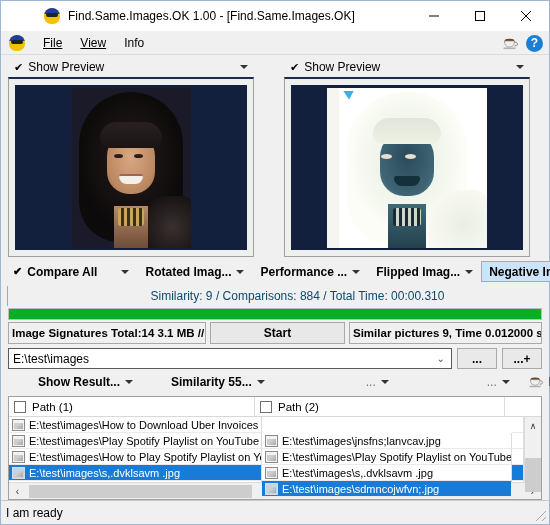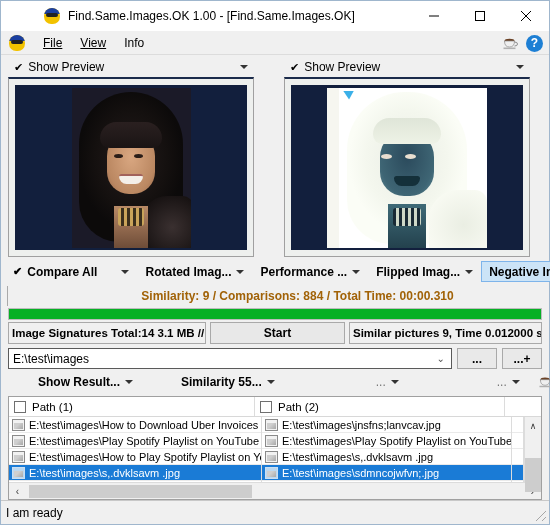--- a/index.html
+++ b/index.html
@@ -234,21 +234,21 @@
   }
   .tbtn.sel { background: #cce4f7; border: 1px solid #7eb4ea; }
   .tbtn .ck { font-weight: bold; font-size: 11px; }
   .tbtn .sep { display:inline-block; width: 14px; }
 
   
   .sim-band {
     margin: 2px 6px 0 6px;
     height: 20px;
     display: flex; align-items: center; justify-content: center;
-    font-size: 12px; font-weight: bold; color: #a16207;
+    font-size: 12px; font-weight: normal; color: #0c4a6e;
     background: #f0f0f0;
     border-left: 1px solid #a9a9a9;
     padding-left: 44px;
   }
   .progress-wrap {
     margin: 2px 7px 2px 7px; height: 12px;
     background: #e6e6e6; border: 1px solid #bcbcbc;
     position: relative; overflow: hidden;
   }
   .progress-bar {
@@ -325,21 +325,21 @@
   }
   .list-body {
     flex: 1; display: flex; position: relative; min-height: 0;
     background: #fff;
   }
   .list-col {
     display: flex; flex-direction: column;
     border-right: 1px solid #dcdcdc;
   }
   .list-col.c1 { width: 253px; }
-  .list-col.c2 { width: 250px; }
+  .list-col.c2 { width: 250px; margin-top: 16px; }
   .list-col.c3 { flex: 1; }
   .lrow {
     height: 16px; min-height: 16px;
     display: flex; align-items: center; gap: 4px;
     padding: 0 3px;
     font-size: 11px; color: #000;
     white-space: nowrap; overflow: hidden;
     border-bottom: 1px solid #eaeaea;
   }
   .lrow.sel { background: #1a7bd6; color: #fff; }
@@ -554,21 +554,21 @@
     </div>
     <div class="sm-btn">...</div>
     <div class="sm-btn">...+</div>
   </div>
 
   <div class="toolrow" style="justify-content:flex-start;">
     <div class="tbtn" style="margin-left:25px;">
       <span>Show Result...</span>
       <span class="arrow-down"></span>
     </div>
-    <div class="tbtn" style="margin-left:32px;align-items:center;">
+    <div class="tbtn" style="margin-left:22px;align-items:center;">
       <span>Similarity 55...</span>
       <span class="arrow-down"></span>
     </div>
     <div class="tbtn" style="margin-left:85px;font-weight:normal;color:#777;">
       <span>...</span>
       <span class="arrow-down"></span>
     </div>
     <div class="tbtn" style="margin-left:82px;font-weight:normal;color:#777;">
       <span>...</span>
       <span class="arrow-down"></span>

